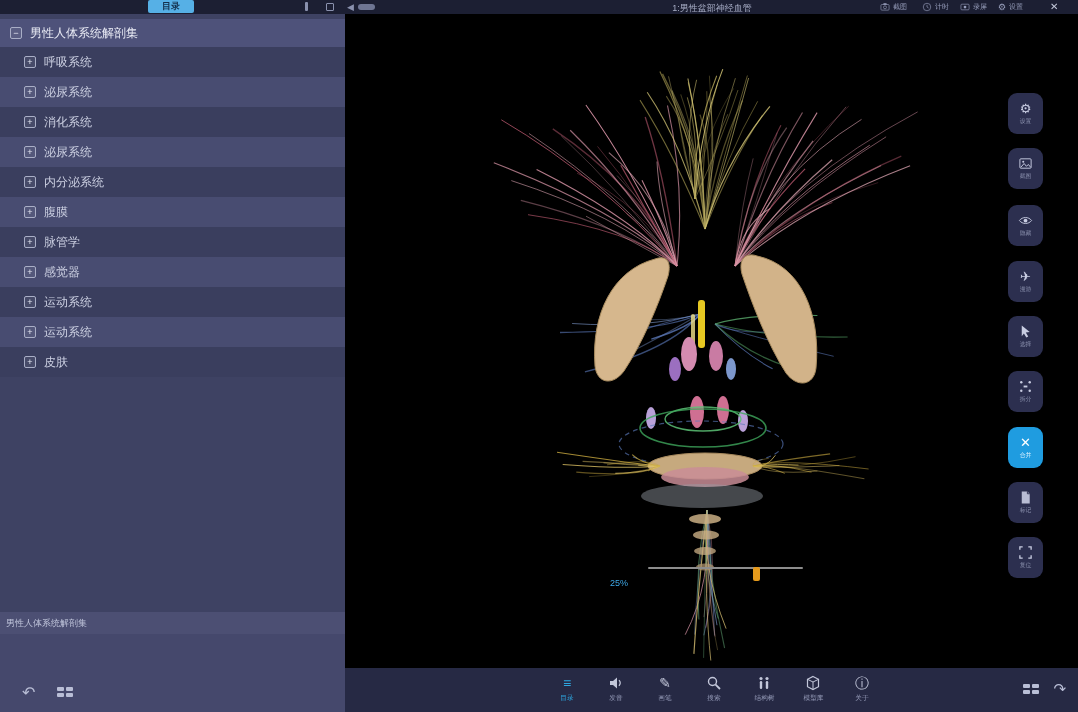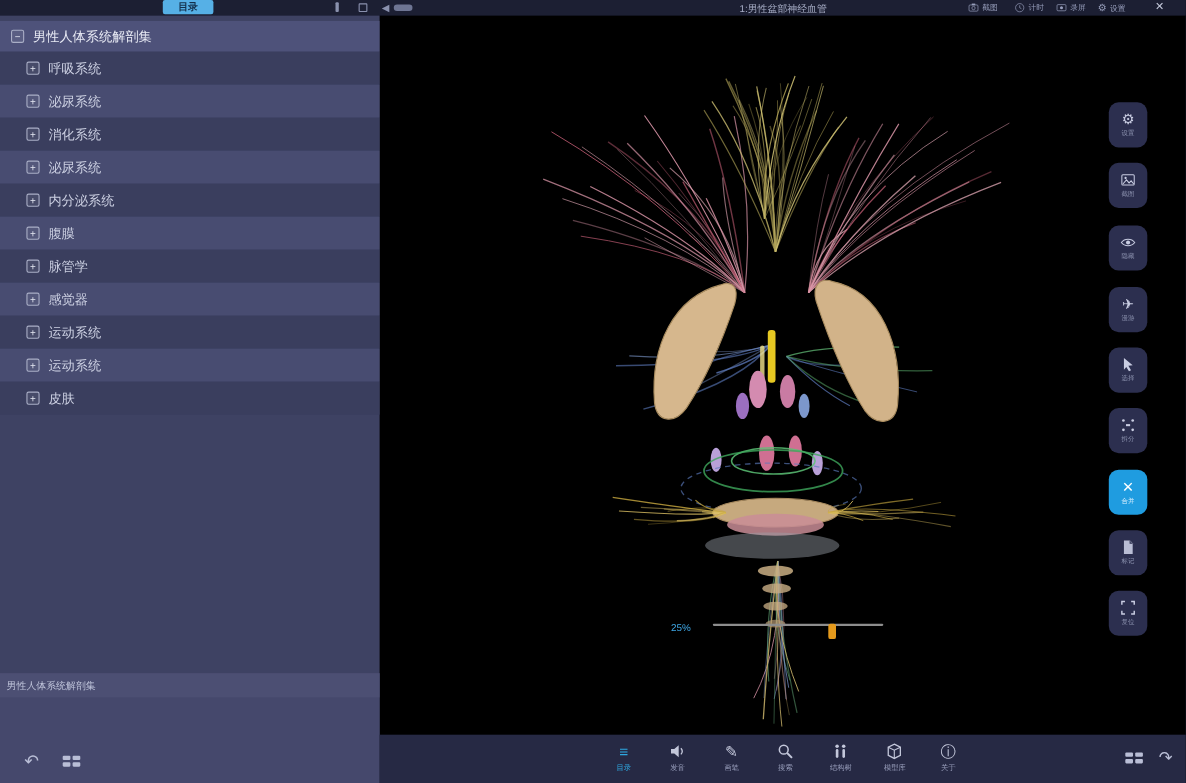--- a/index.html
+++ b/index.html
@@ -43,21 +43,21 @@
 
   
   .rbtn { position:absolute; left:663px; width:35px; height:41px; background:#2c2f4f; border-radius:9px;
           display:flex; flex-direction:column; align-items:center; justify-content:center; gap:1px; color:#c9cde2; cursor:pointer; z-index:5; }
   .rbtn svg { width:15px; height:15px; } .rbtn .g { font-size:13px; line-height:14px; }
   .rbtn .lbl { font-size:6.5px; color:#8d93b0; transform:scale(.9); white-space:nowrap; }
   .rbtn.active { background:#1f9ce0; color:#fff; } .rbtn.active .lbl { color:#dff2ff; }
 
   
   .slider { position:absolute; left:265px; top:546px; width:205px; height:20px; z-index:6; }
-  .slider .val { position:absolute; left:0; top:6px; font-size:9px; color:#3fa9e8; }
+  .slider .val { position:absolute; left:0; top:18px; font-size:9px; color:#3fa9e8; }
   .slider .track { position:absolute; left:38px; top:7px; width:155px; height:2px; background:#8d8d8d; border-radius:1px; cursor:pointer; }
   .slider .handle { position:absolute; left:105px; top:0px; width:7px; height:14px; background:#e59a1c; border-radius:2px; cursor:grab; }
 
   
   .bottombar { position:absolute; left:345px; top:668px; width:733px; height:44px; background:#262944; z-index:25; }
   .bitem { position:absolute; top:7px; width:52px; margin-left:-26px; display:flex; flex-direction:column; align-items:center; gap:2px; color:#c3c7da; cursor:pointer; }
   .bitem svg { width:16px; height:16px; } .bitem .g { font-size:14px; line-height:16px; }
   .bitem .lbl { font-size:7px; color:#979dba; transform:scale(.95); white-space:nowrap; }
   .bitem.active { color:#2ea7e0; } .bitem.active .lbl { color:#2ea7e0; }
   .bb-right { position:absolute; right:12px; top:12px; display:flex; align-items:center; gap:14px; }

